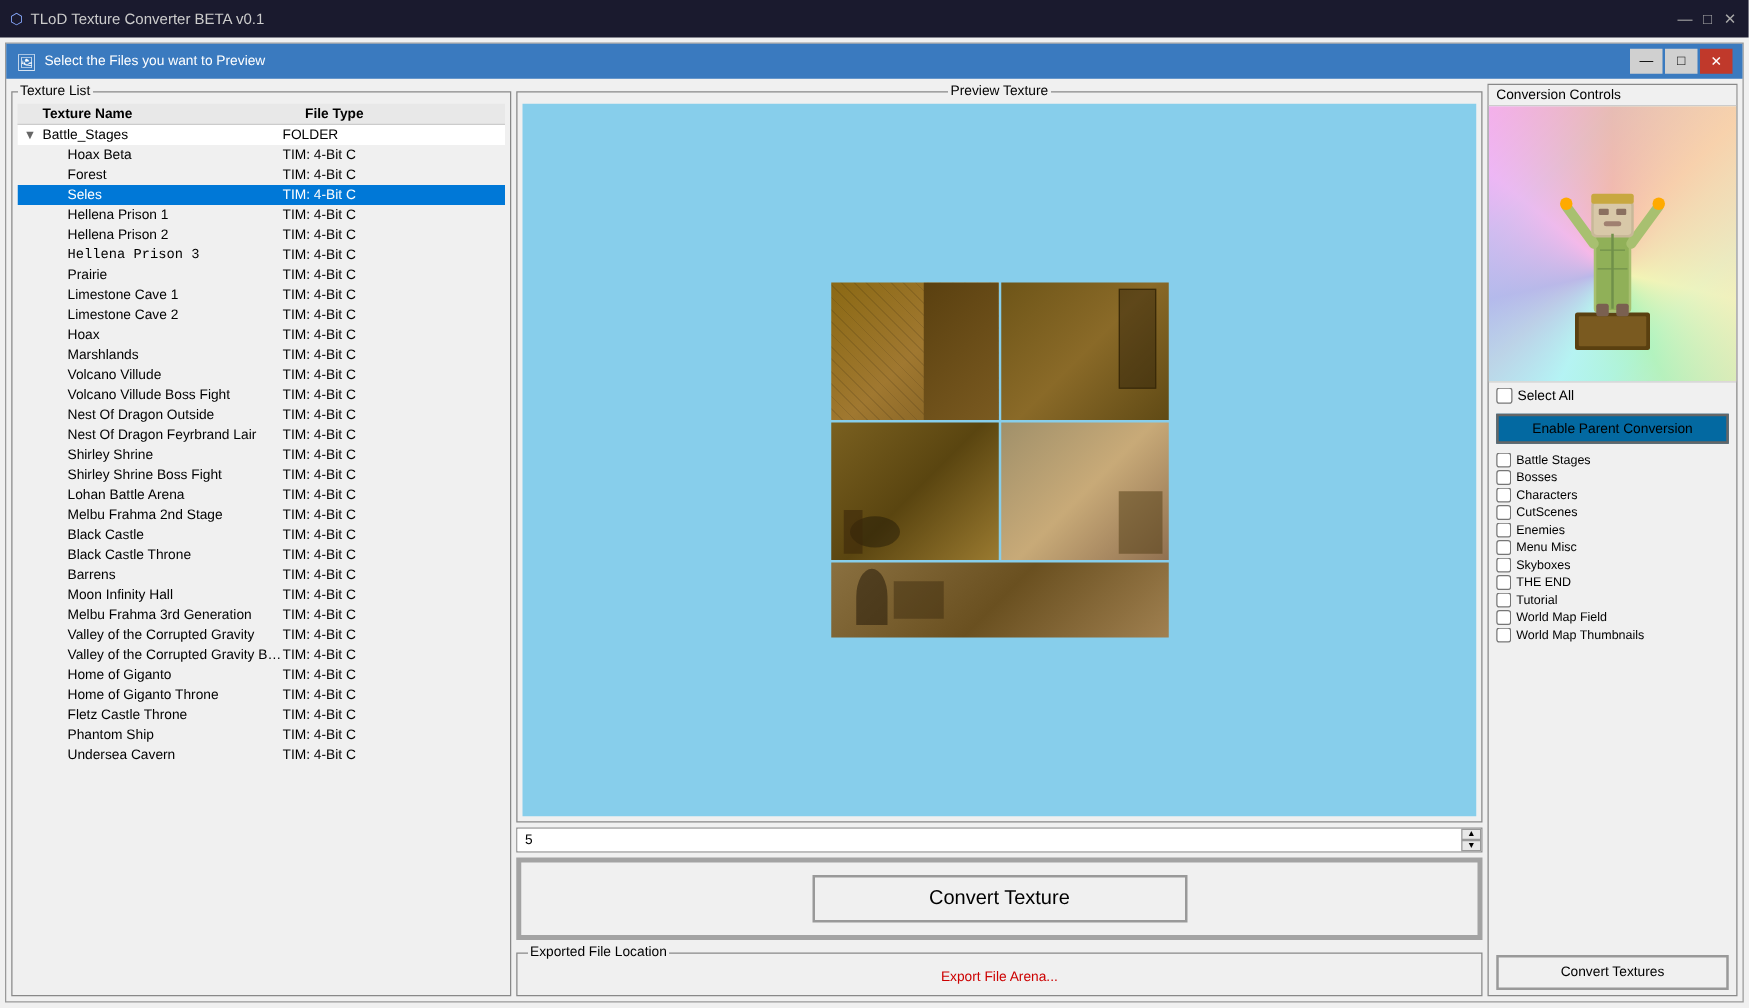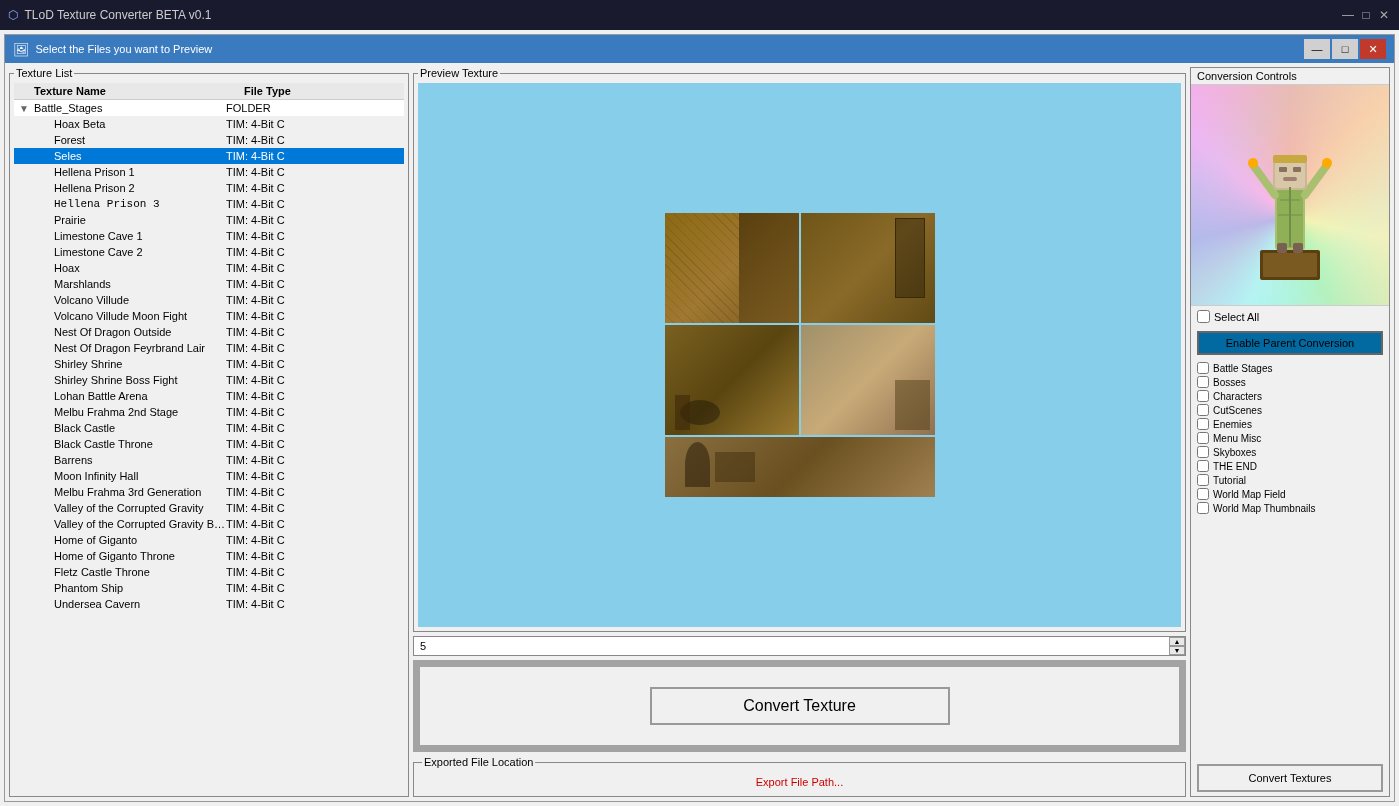--- a/index.html
+++ b/index.html
@@ -329,21 +329,21 @@
               <div class="row-name" style="padding-left: 20px;">Marshlands</div>
               <div class="row-type">TIM: 4-Bit C</div>
             </div>
             <div class="texture-row">
               <div class="row-expand"></div>
               <div class="row-name" style="padding-left: 20px;">Volcano Villude</div>
               <div class="row-type">TIM: 4-Bit C</div>
             </div>
             <div class="texture-row">
               <div class="row-expand"></div>
-              <div class="row-name" style="padding-left: 20px;">Volcano Villude Moon Fight</div>
+              <div class="row-name" style="padding-left: 20px;">Volcano Villude Boss Fight</div>
               <div class="row-type">TIM: 4-Bit C</div>
             </div>
             <div class="texture-row">
               <div class="row-expand"></div>
               <div class="row-name" style="padding-left: 20px;">Nest Of Dragon Outside</div>
               <div class="row-type">TIM: 4-Bit C</div>
             </div>
             <div class="texture-row">
               <div class="row-expand"></div>
               <div class="row-name" style="padding-left: 20px;">Nest Of Dragon Feyrbrand Lair</div>
@@ -428,21 +428,21 @@
               <div class="row-expand"></div>
               <div class="row-name" style="padding-left: 20px;">Undersea Cavern</div>
               <div class="row-type">TIM: 4-Bit C</div>
             </div>
           </div>
       </fieldset>
     </div>
 
     <div class="preview-panel">
 
-      <fieldset style="border:1px solid #888;flex:1;display:flex;flex-direction:column;overflow:hidden;margin:0 0 4px 0;padding:4px;">
+      <fieldset style="border:1px solid #888;flex:1;display:flex;flex-direction:column;overflow:hidden;margin:0 0 4px 0;padding:4px;text-align:center;">
         <legend style="font-size:11px;padding:0 2px;">Preview Texture</legend>
         <div class="preview-area">
 
           <div style="display:grid;grid-template-columns:1fr 1fr;grid-template-rows:auto;gap:2px;width:270px;">
             <div style="height:110px;background:linear-gradient(135deg,#8B6914,#a07830,#7a5a20);position:relative;overflow:hidden;">
               <div style="position:absolute;inset:0;background:repeating-linear-gradient(45deg,transparent,transparent 6px,rgba(0,0,0,0.1) 6px,rgba(0,0,0,0.1) 7px);"></div>
               <div style="position:absolute;right:0;top:0;width:60px;height:100%;background:linear-gradient(135deg,#5a4010,#7a5a20);"></div>
             </div>
             <div style="height:110px;background:linear-gradient(135deg,#6e5518,#8a6a28,#604a15);position:relative;overflow:hidden;">
               <div style="position:absolute;right:10px;top:5px;width:30px;height:80px;background:rgba(30,20,5,0.4);border:1px solid #3a2a08;"></div>
@@ -466,28 +466,28 @@
 
         <div style="display:flex;border:1px solid #888;background:white;">
           <input type="text" value="5" style="flex: 1 1 0%; border: none; padding: 2px 6px; font-size: 11px; outline: none;">
           <div style="display:flex;flex-direction:column;width:16px;">
             <button style="flex:1;border:1px solid #999;background:#e8e8e8;cursor:pointer;font-size:7px;padding:0;">▲</button>
             <button style="flex:1;border:1px solid #999;background:#e8e8e8;cursor:pointer;font-size:7px;padding:0;">▼</button>
           </div>
         </div>
 
 
-        <div style="border:7px solid #a3a3a3;padding:20px;display:flex;justify-content:center;">
+        <div style="border:4px solid #a3a3a3;padding:10px;display:flex;justify-content:center;">
           <button class="convert-texture-btn">Convert Texture</button>
         </div>
       </div>
 
       <fieldset style="border:1px solid #888;padding:8px;display:flex;align-items:center;justify-content:center;">
         <legend style="font-size:11px;padding:0 2px;">Exported File Location</legend>
-        <button style="color:#cc0000;background:none;border:none;cursor:pointer;font-size:11px;width:100%;">Export File Path...</button>
+        <button style="color:#cc0000;background:none;border:none;cursor:pointer;font-size:11px;width:100%;">Export File Arena...</button>
       </fieldset>
     </div>
 
     <div style="width:200px;min-width:200px;border:1px solid #888;background:#f0f0f0;display:flex;flex-direction:column;">
       <div style="font-size:11px;padding:2px 6px;border-bottom:1px solid #ccc;background:#f0f0f0;">Conversion Controls</div>
 
       <div style="width:100%;height:220px;background:linear-gradient(135deg,#e8d8f8 0%,#d0f0e0 25%,#f0e8d0 50%,#d8e8f8 75%,#f8d8e8 100%);position:relative;overflow:hidden;display:flex;align-items:center;justify-content:center;">
 
         <div style="position:absolute;inset:0;background:conic-gradient(from 0deg at 50% 60%, #ff8888, #ffcc88, #ffff88, #88ff88, #88ffff, #8888ff, #ff88ff, #ff8888);opacity:0.5;"></div>
 

